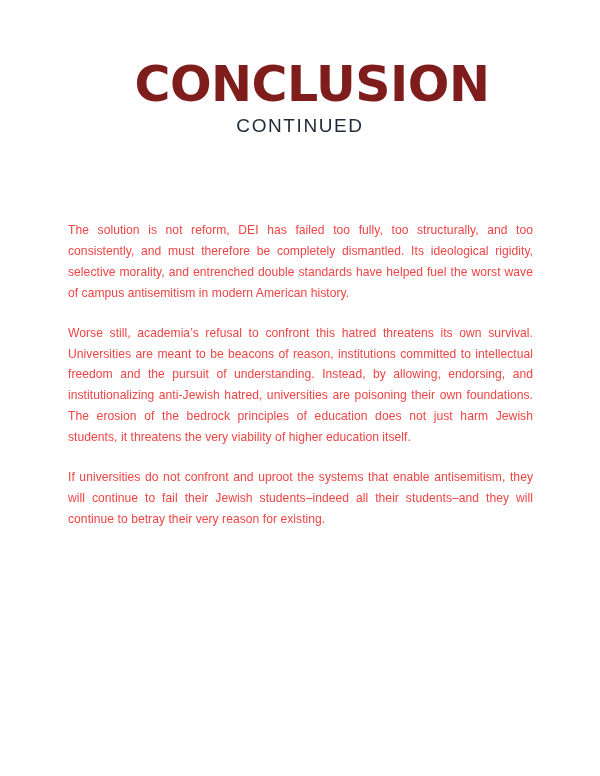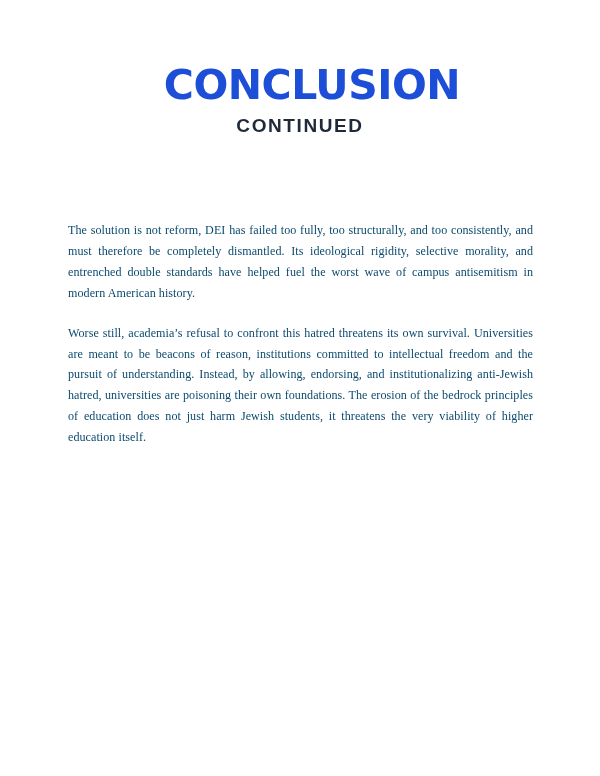--- a/index.html
+++ b/index.html
@@ -21,52 +21,52 @@
     height: 776px;
     box-sizing: border-box;
   }
 
   
   .title-block {
     margin-top: 62px;
     text-align: center;
   }
   .page-title {
-    color: #1d4ed8;
+    color: #7f1d1d;
     font-family: "DejaVu Sans", sans-serif;
     font-weight: bold;
-    font-size: 41px;
+    font-size: 49px;
     line-height: 46px;
     letter-spacing: -0.5px;
     margin: 0;
     text-transform: uppercase;
     padding-left: 24px;
   }
   .page-subtitle {
     color: #1f2937;
     font-family: "Liberation Sans", sans-serif;
-    font-weight: bold;
+    font-weight: normal;
     font-size: 19px;
     line-height: 24px;
     letter-spacing: 1.6px;
     margin: 6px 0 0 0;
     text-transform: uppercase;
   }
 
   
   .body-copy {
     position: absolute;
     left: 68px;
     top: 158px;
     width: 465px;
   }
   .body-copy p {
     margin: 0 0 19px 0;
-    color: #0c4a6e;
-    font-family: Liberation Serif, serif;
+    color: #ef4444;
+    font-family: Liberation Sans, sans-serif;
     font-size: 12.1px;
     line-height: 20.9px;
     text-align: justify;
     text-justify: inter-word;
     letter-spacing: 0.05px;
   }
   .body-copy p:last-child {
     margin-bottom: 0;
   }
 </style>
@@ -76,15 +76,16 @@
 <div class="page">
 
   <div class="title-block">
     <h1 class="page-title">CONCLUSION</h1>
     <div class="page-subtitle">CONTINUED</div>
   </div>
 
   <div class="body-copy">
     <p>The solution is not reform, DEI has failed too fully, too structurally, and too consistently, and must therefore be completely dismantled. Its ideological rigidity, selective morality, and entrenched double standards have helped fuel the worst wave of campus antisemitism in modern American history.</p>
     <p>Worse still, academia’s refusal to confront this hatred threatens its own survival. Universities are meant to be beacons of reason, institutions committed to intellectual freedom and the pursuit of understanding. Instead, by allowing, endorsing, and institutionalizing anti-Jewish hatred, universities are poisoning their own foundations. The erosion of the bedrock principles of education does not just harm Jewish students, it threatens the very viability of higher education itself.</p>
+    <p>If universities do not confront and uproot the systems that enable antisemitism, they will continue to fail their Jewish students–indeed all their students–and they will continue to betray their very reason for existing.</p>
   </div>
 
 </div>
 
 </body></html>

